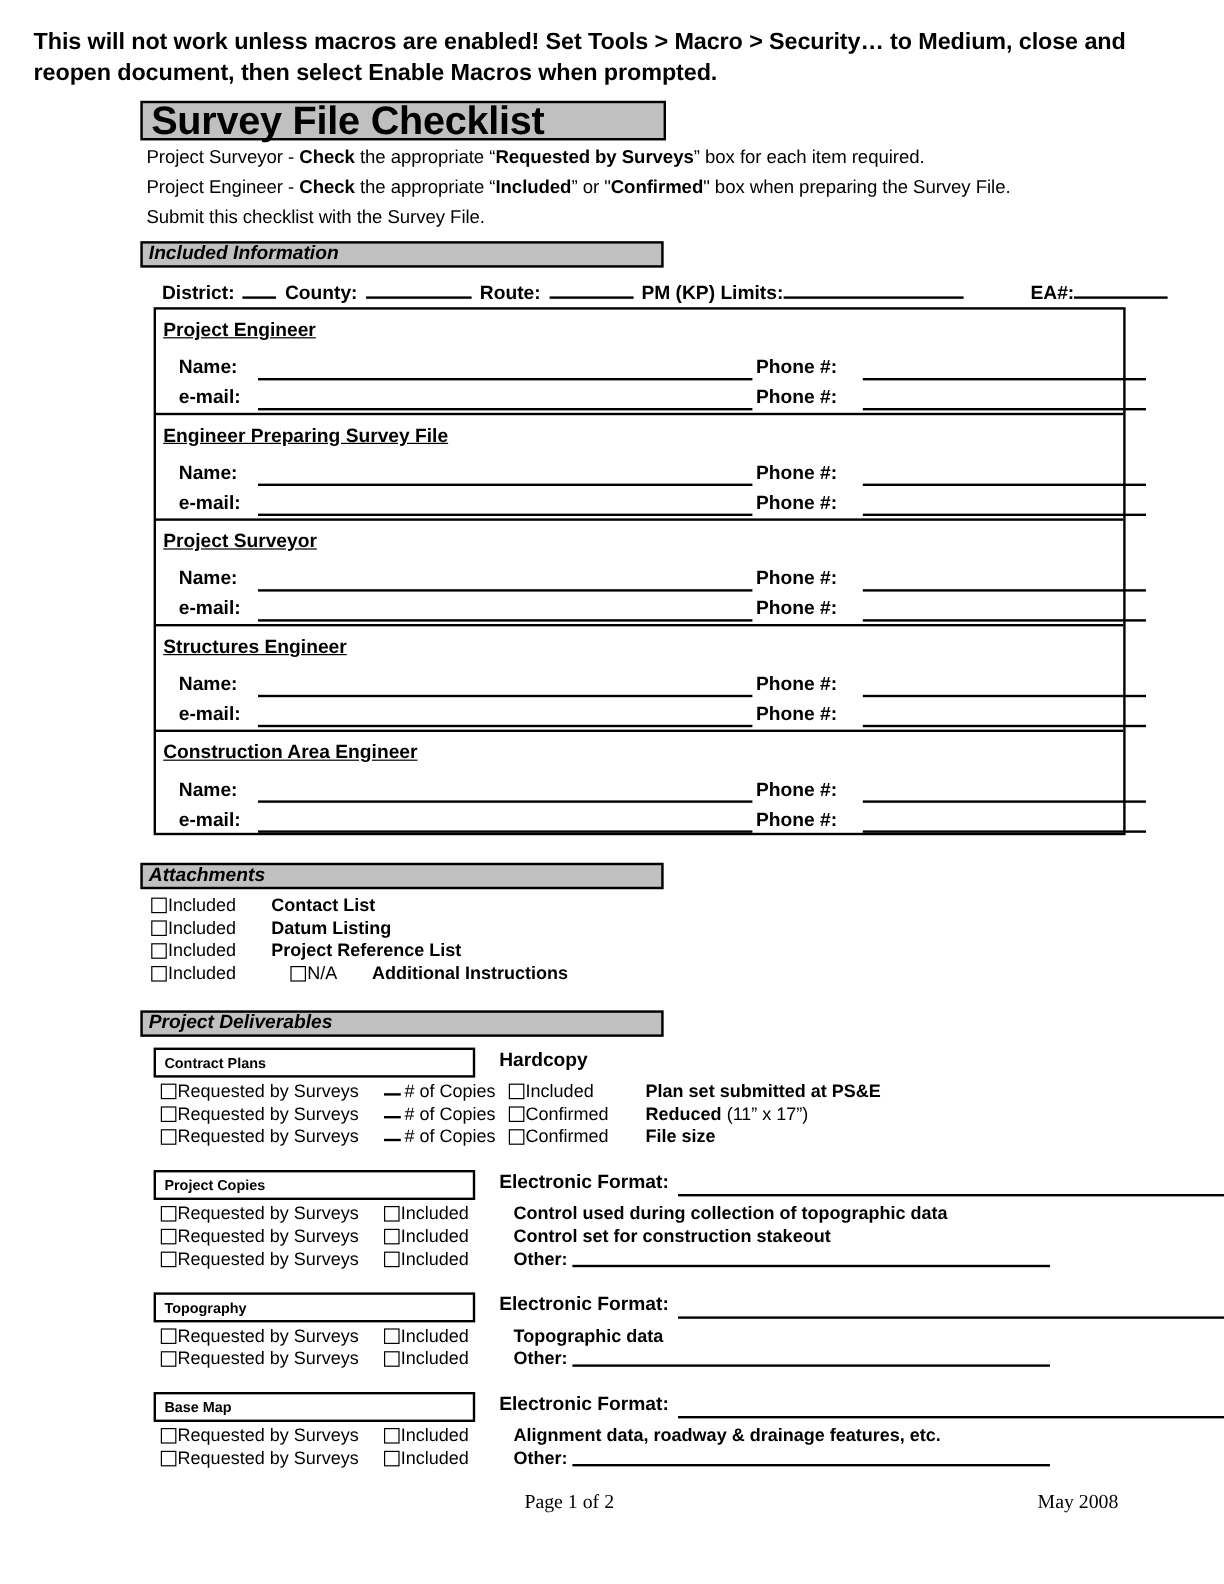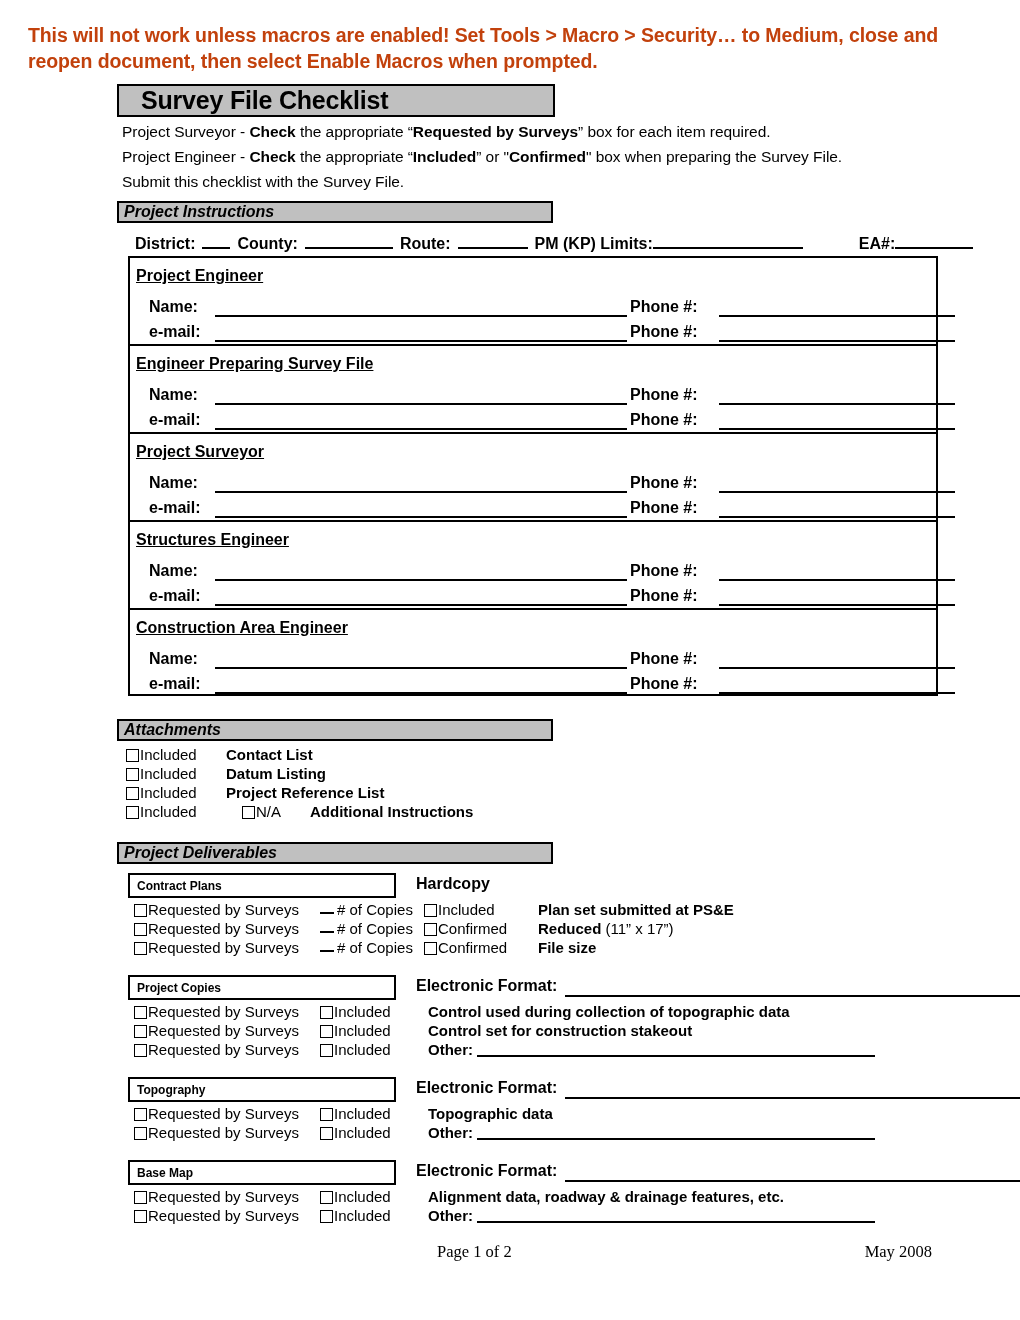--- a/index.html
+++ b/index.html
@@ -10,37 +10,37 @@
     color:#000;
     position:relative;
     overflow:hidden;
     -webkit-font-smoothing:none;
   }
   .page{position:relative;width:1020px;height:1320px;}
 
   
   .macro-warning{
     position:absolute;left:28px;top:22px;width:940px;
-    color:#c2410c;font-weight:bold;font-size:19.5px;line-height:26px;
+    color:#000000;font-weight:bold;font-size:19.5px;line-height:26px;
     letter-spacing:-0.1px;
   }
 
   
   .bar{
     position:absolute;
     background:#c0c0c0;
     border:2px solid #000;
     box-sizing:border-box;
     display:flex;align-items:center;
   }
   .bar-title{
     position:absolute;left:117px;top:84px;width:438px;height:33px;
   }
   .bar-title .txt{
-    font-size:25px;font-weight:bold;padding-left:22px;letter-spacing:-0.2px;line-height:1;
+    font-size:33px;font-weight:bold;padding-left:7px;letter-spacing:-0.2px;line-height:1;
   }
   .bar-sec{height:22px;}
   .bar-sec .txt{
     font-size:16px;font-weight:bold;font-style:italic;padding-left:5px;line-height:1;
   }
   #bar-project-information{left:117px;top:201px;width:436px;}
   #bar-attachments{left:117px;top:719px;width:436px;}
   #bar-deliverables{left:117px;top:842px;width:436px;}
 
   
@@ -160,21 +160,21 @@
 
   <div class="intro" id="intro-1">
     <span>Project Surveyor - </span><b>Check</b><span> the appropriate “</span><b>Requested by Surveys</b><span>” box for each item required.</span>
   </div>
   <div class="intro" id="intro-2">
     <span>Project Engineer - </span><b>Check</b><span> the appropriate “</span><b>Included</b><span>” or "</span><b>Confirmed</b><span>" box when preparing the Survey File.</span>
   </div>
   <div class="intro" id="intro-3">Submit this checklist with the Survey File.</div>
 
   <div class="bar bar-sec" id="bar-project-information">
-    <span class="txt">Project Instructions</span>
+    <span class="txt">Included Information</span>
   </div>
 
   <div class="district-line">
     <span>District:</span><span class="sp"></span><span class="ul w-district"></span><span class="sp"></span><span>County:</span><span class="sp"></span><span class="ul w-county"></span><span class="sp"></span><span>Route:</span><span class="sp"></span><span class="ul w-route"></span><span class="sp"></span><span>PM (KP) Limits:</span><span class="ul w-pm"></span><span class="sp"></span><span class="sp"></span><span class="sp"></span><span class="sp"></span><span class="sp"></span><span class="sp"></span><span class="sp"></span><span class="sp"></span><span>EA#:</span><span class="ul w-ea"></span>
   </div>
 
   <div class="contacts" id="contacts-table">
       <div class="contact-block">
         <div class="cb-heading">Project Engineer</div>
         <div class="cb-row r1">

